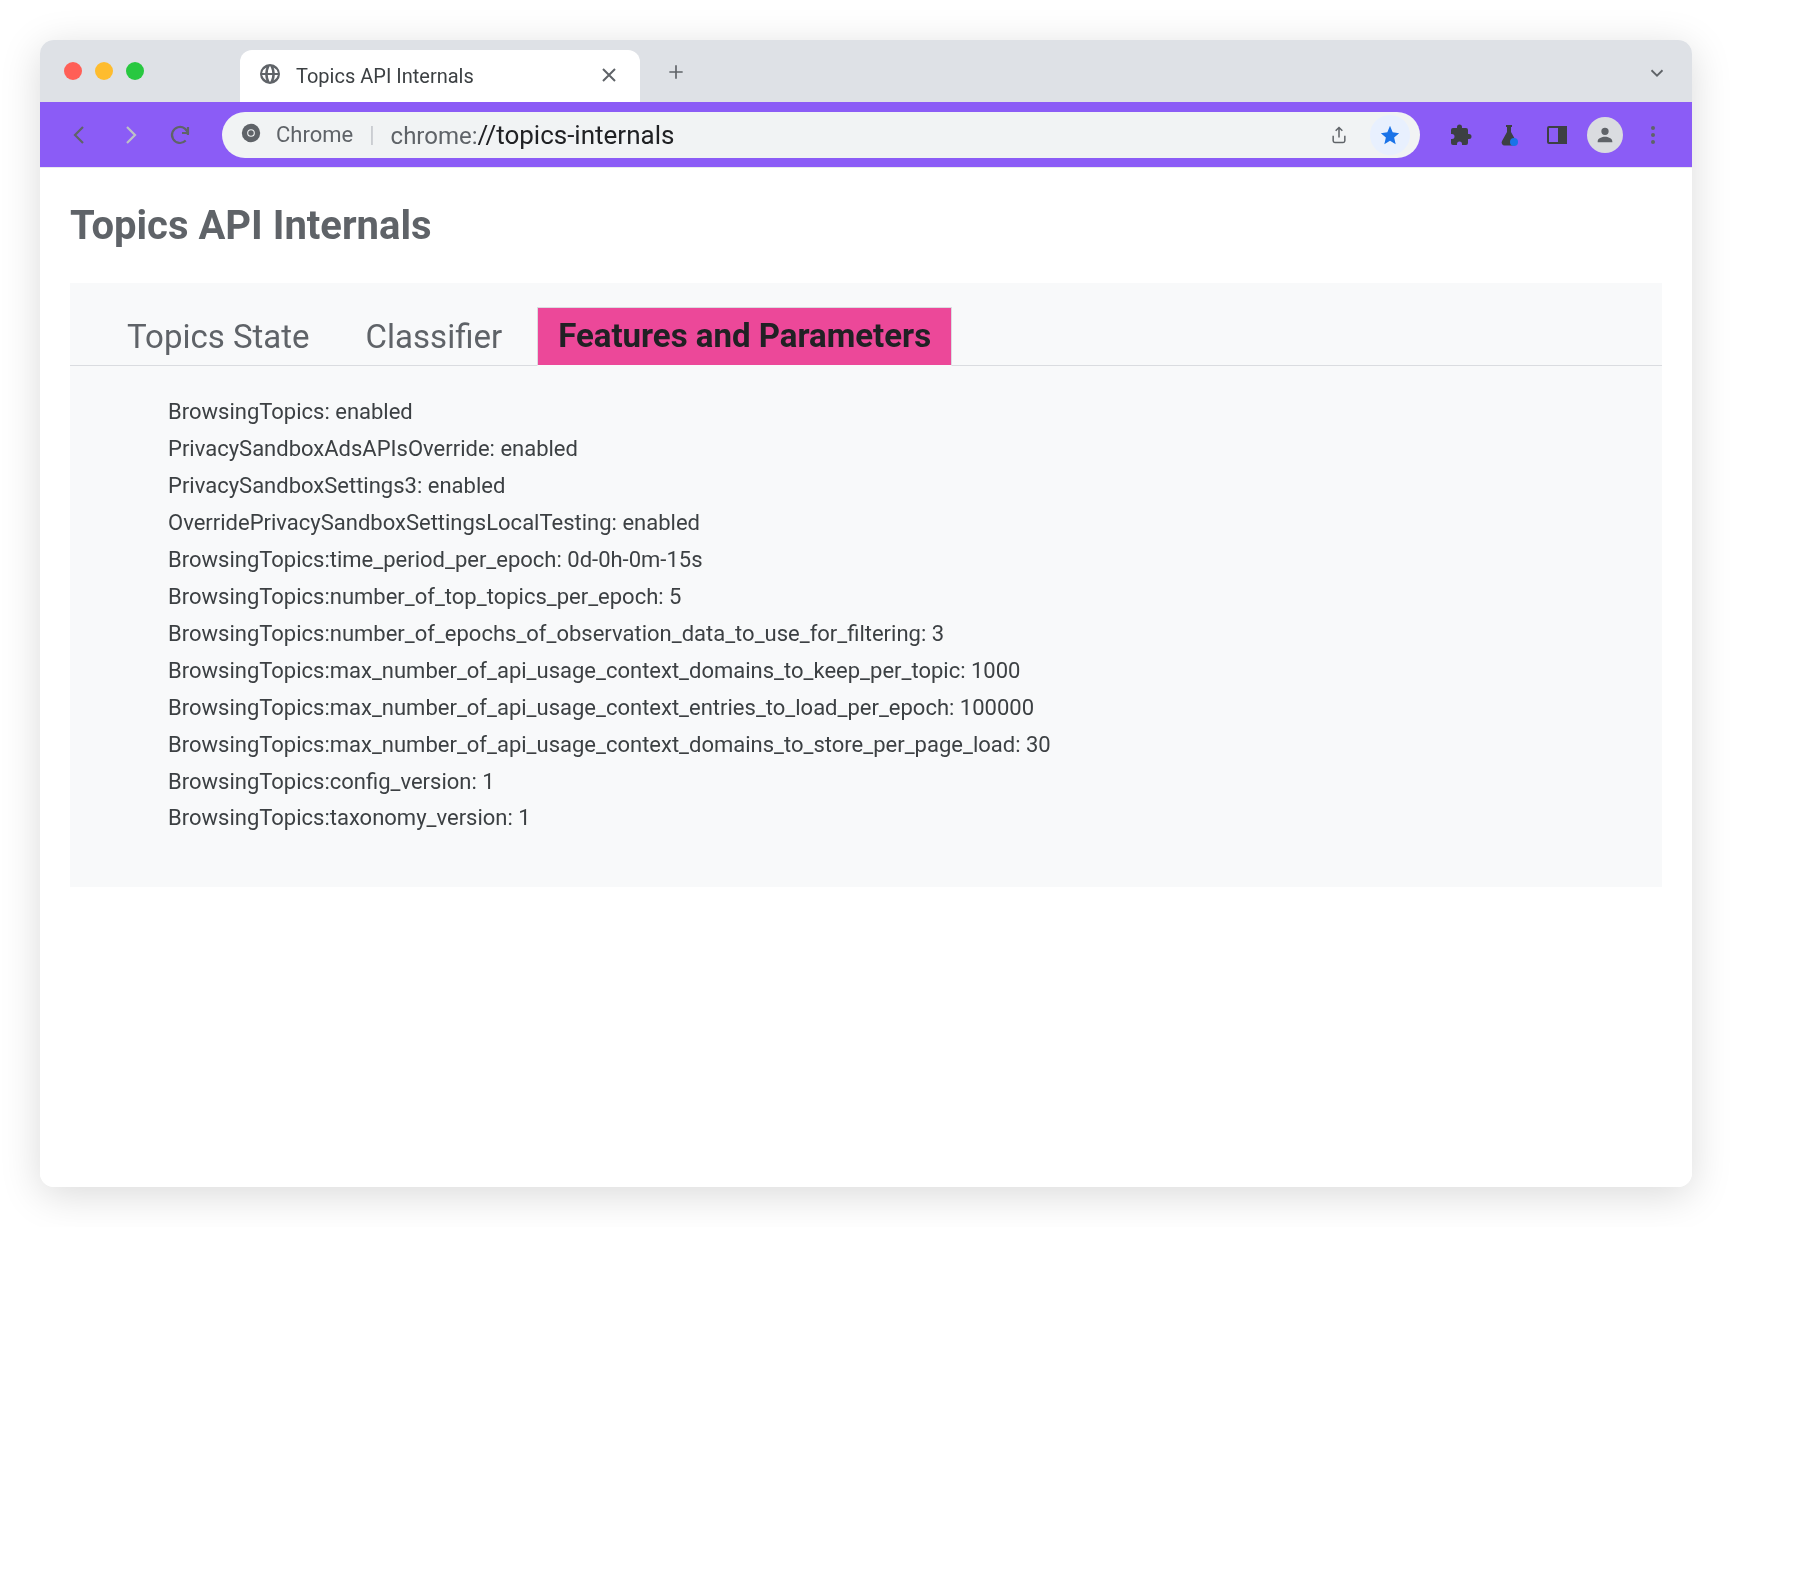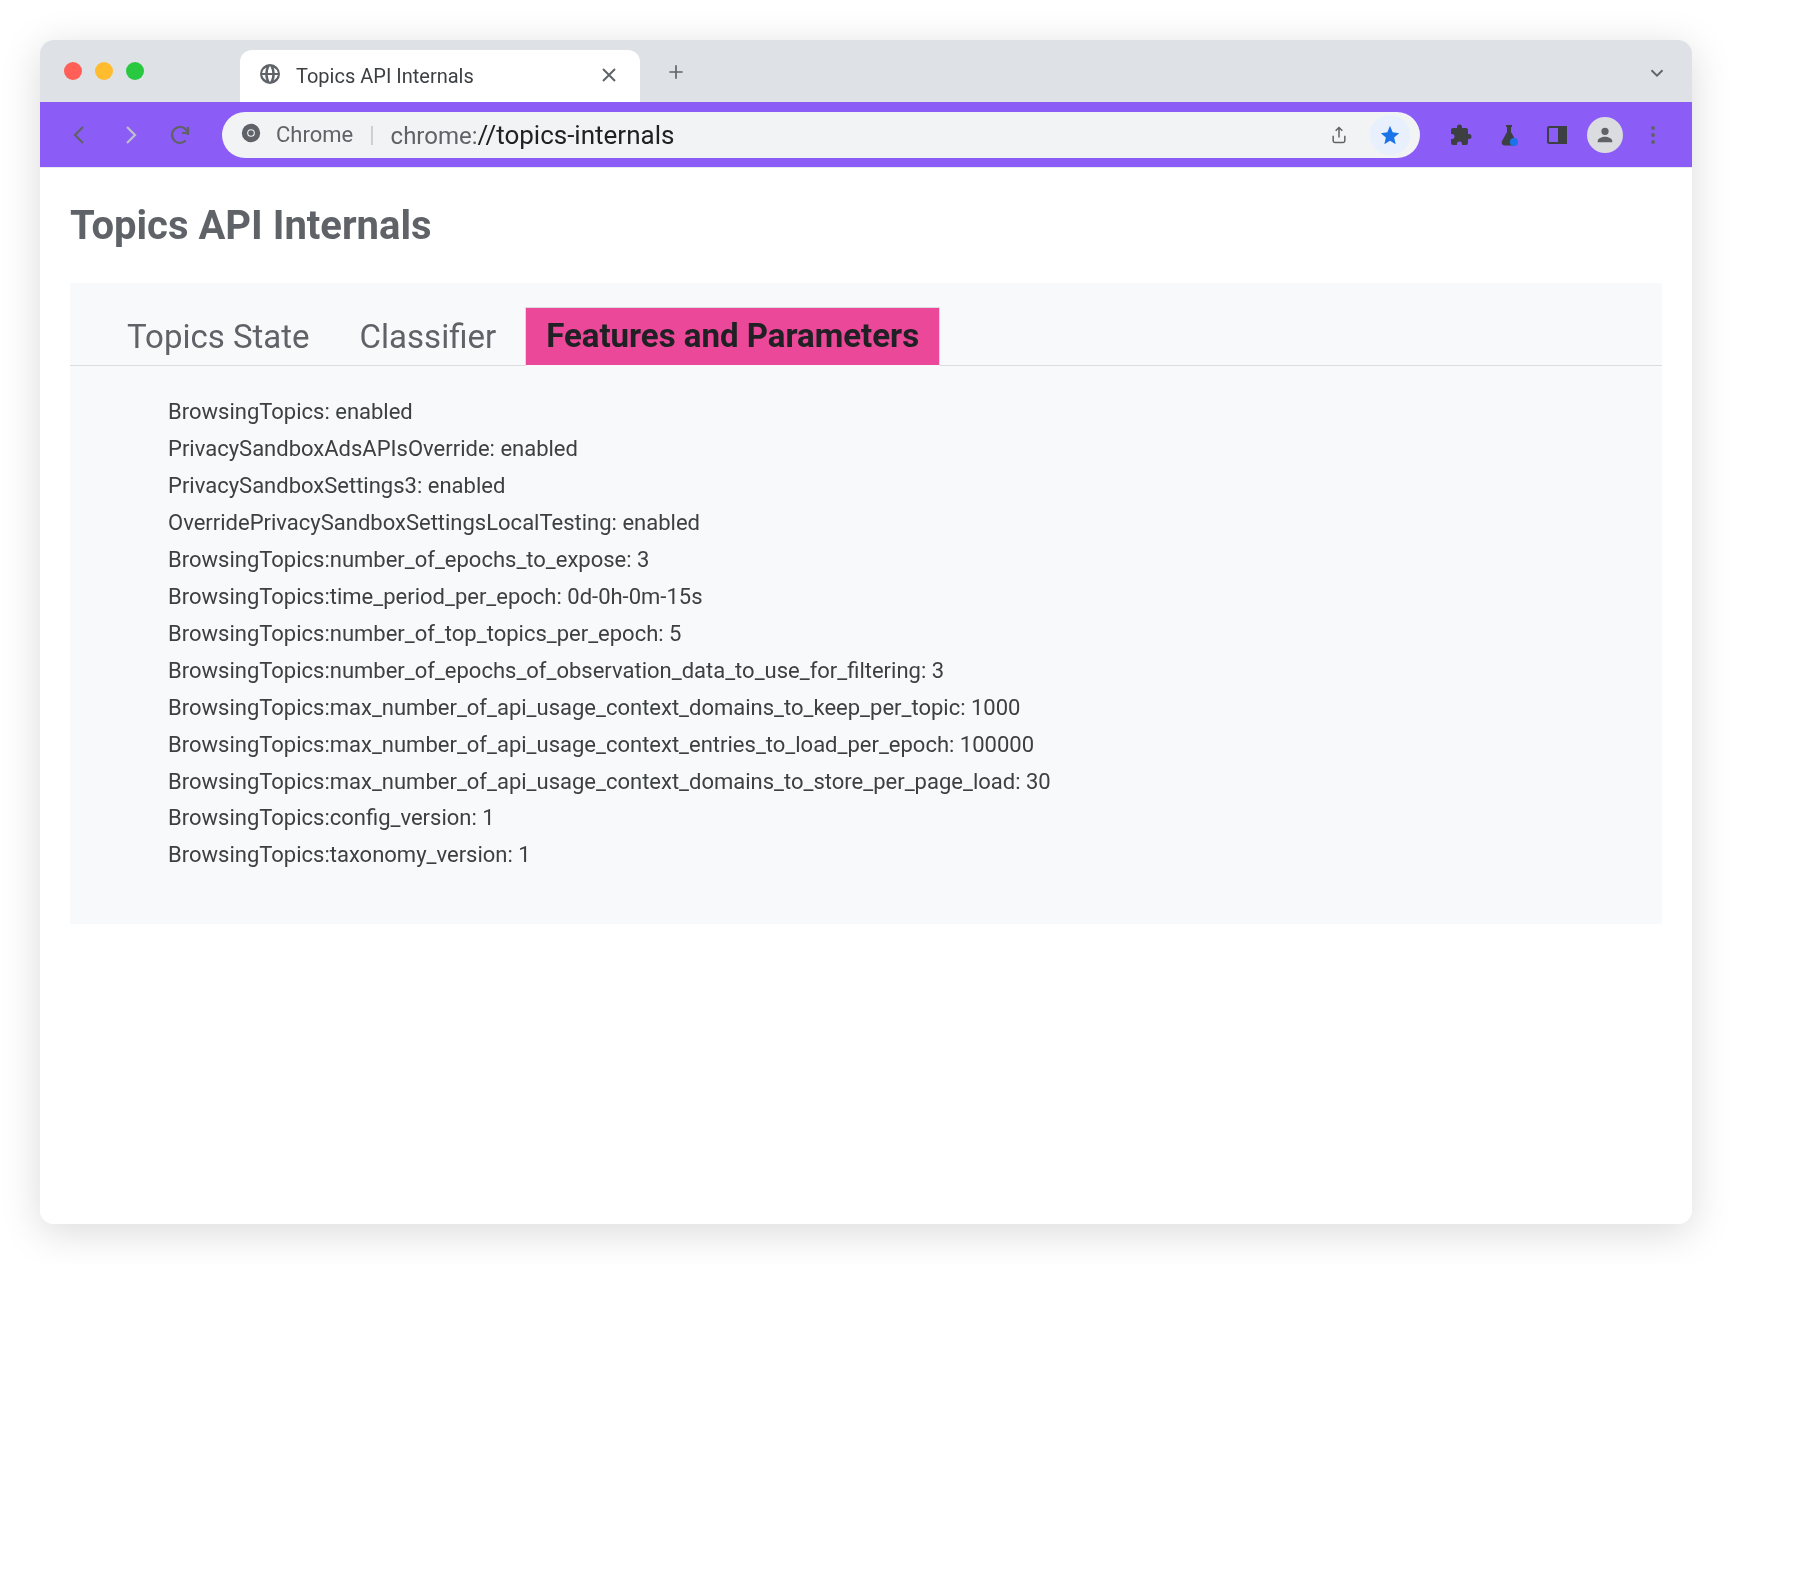--- a/index.html
+++ b/index.html
@@ -133,21 +133,21 @@
     margin-bottom: 34px;
   }
   .panel {
     background: #f8f9fa;
     padding-bottom: 50px;
   }
   .tabs-row {
     display: flex;
     border-bottom: 1px solid #dadce0;
     padding: 24px 0 0 36px;
-    gap: 8px;
+    gap: 14px;
     align-items: flex-end;
   }
   .page-tab {
     font-size: 33px;
     color: #5f6368;
     padding: 8px 20px 10px 20px;
     cursor: pointer;
     border: 1px solid transparent;
     border-bottom: none;
     margin-bottom: -1px;
@@ -291,21 +291,20 @@
       <div class="tabs-row" id="page-tabs">
           <div class="page-tab">Topics State</div>
           <div class="page-tab">Classifier</div>
           <div class="page-tab active">Features and Parameters</div>
         </div>
       <div class="feature-list" id="feature-list">
           <div class="feature-row"><span>BrowsingTopics</span>: <span>enabled</span></div>
           <div class="feature-row"><span>PrivacySandboxAdsAPIsOverride</span>: <span>enabled</span></div>
           <div class="feature-row"><span>PrivacySandboxSettings3</span>: <span>enabled</span></div>
           <div class="feature-row"><span>OverridePrivacySandboxSettingsLocalTesting</span>: <span>enabled</span></div>
-          <div class="feature-row"><span>BrowsingTopics:number_of_epochs_to_expose</span>: <span>3</span></div>
           <div class="feature-row"><span>BrowsingTopics:time_period_per_epoch</span>: <span>0d-0h-0m-15s</span></div>
           <div class="feature-row"><span>BrowsingTopics:number_of_top_topics_per_epoch</span>: <span>5</span></div>
           <div class="feature-row"><span>BrowsingTopics:number_of_epochs_of_observation_data_to_use_for_filtering</span>: <span>3</span></div>
           <div class="feature-row"><span>BrowsingTopics:max_number_of_api_usage_context_domains_to_keep_per_topic</span>: <span>1000</span></div>
           <div class="feature-row"><span>BrowsingTopics:max_number_of_api_usage_context_entries_to_load_per_epoch</span>: <span>100000</span></div>
           <div class="feature-row"><span>BrowsingTopics:max_number_of_api_usage_context_domains_to_store_per_page_load</span>: <span>30</span></div>
           <div class="feature-row"><span>BrowsingTopics:config_version</span>: <span>1</span></div>
           <div class="feature-row"><span>BrowsingTopics:taxonomy_version</span>: <span>1</span></div>
         </div>
     </div>

